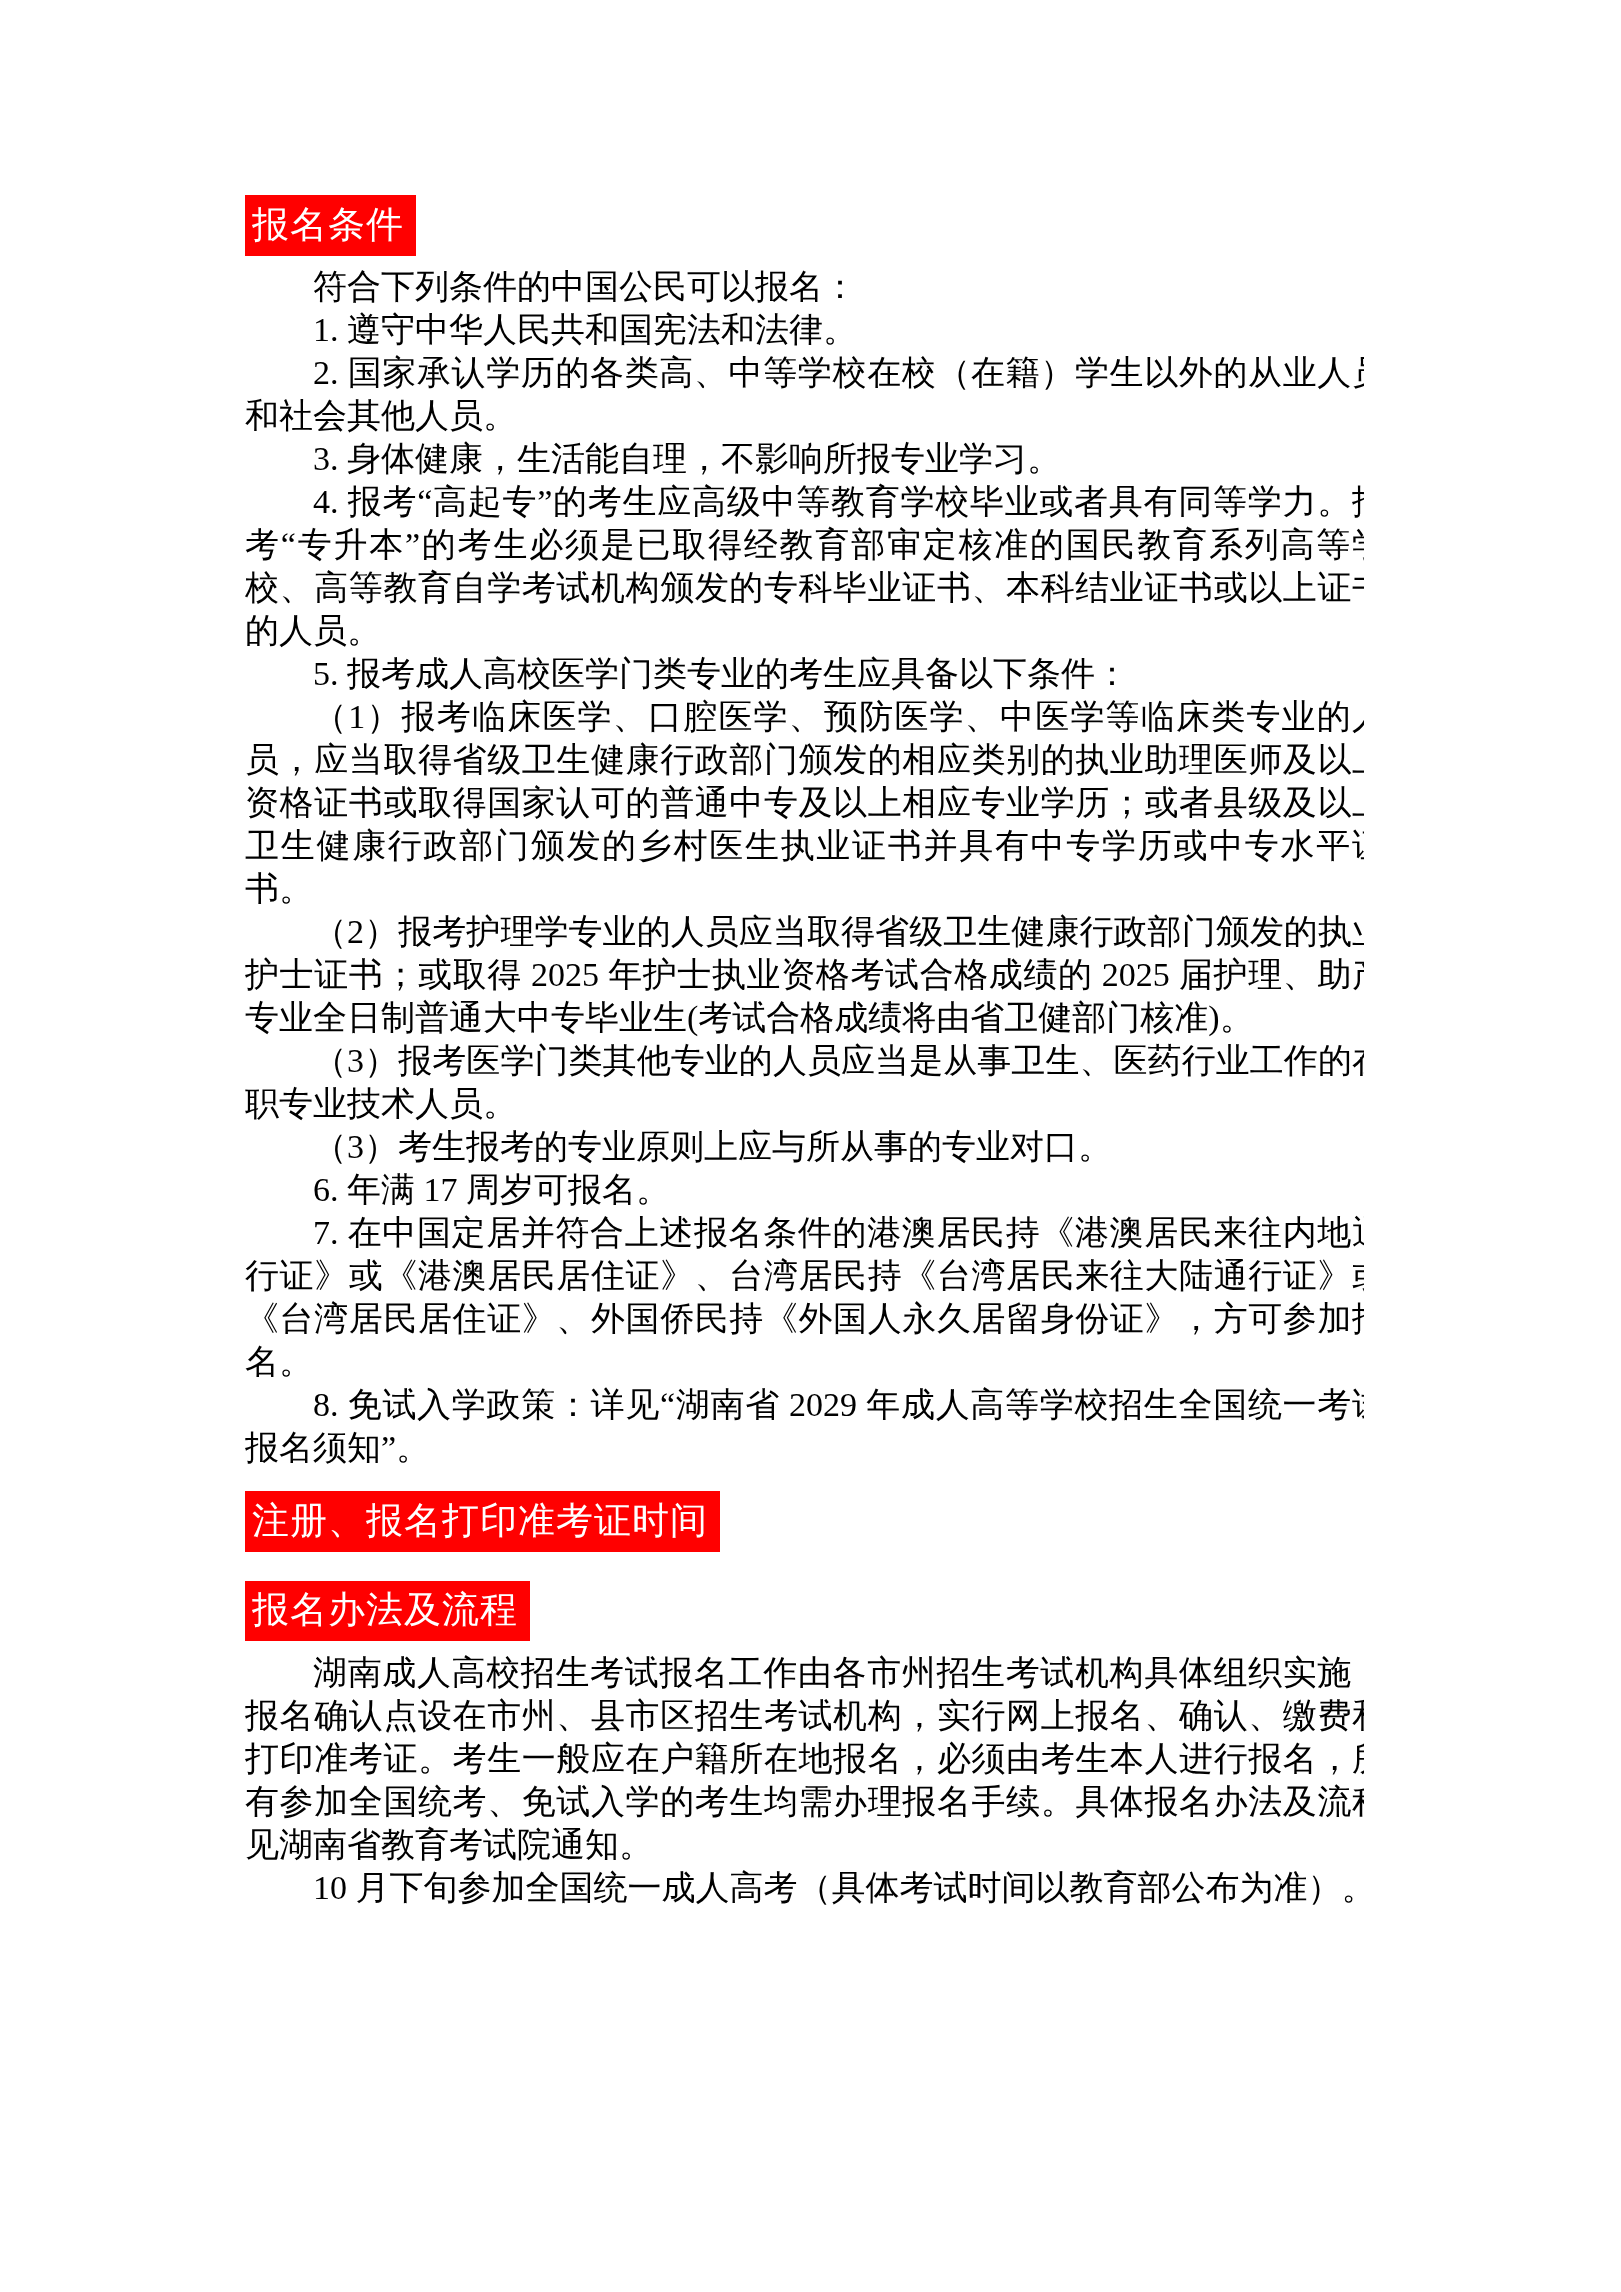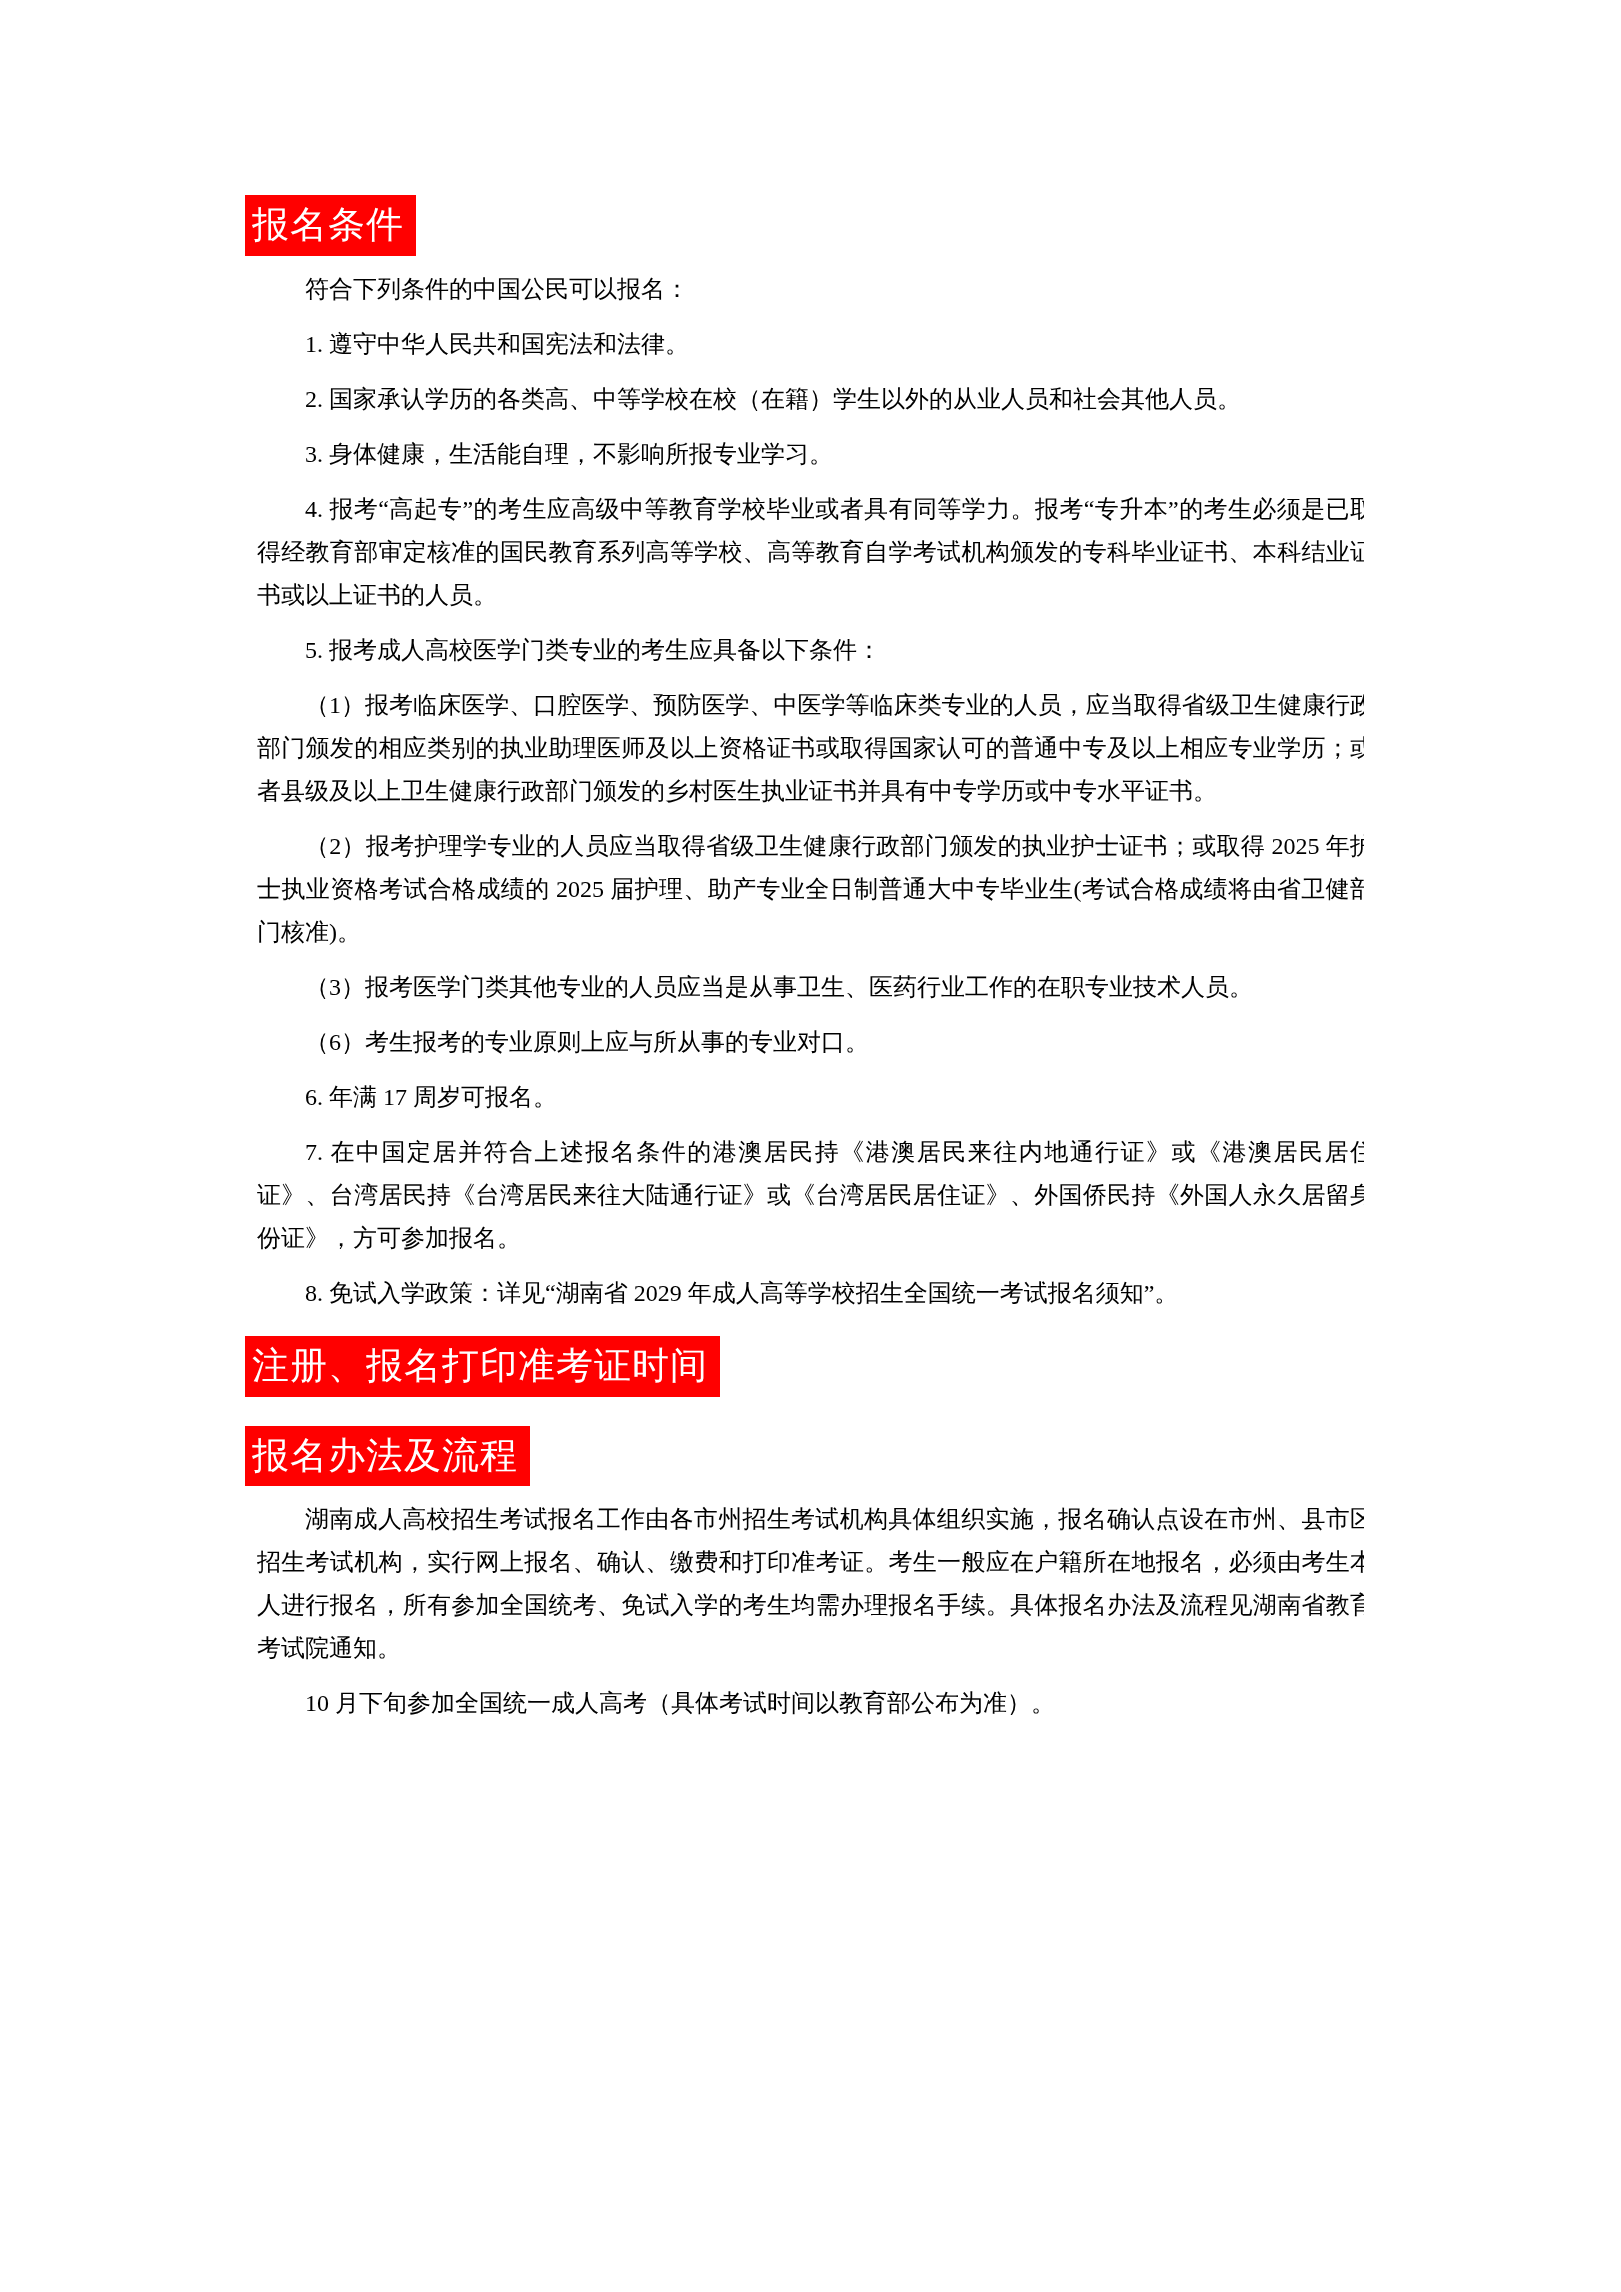--- a/index.html
+++ b/index.html
@@ -34,22 +34,22 @@
     display: inline-block;
     background: #ff0000;
     color: #ffffff;
     font-size: 37px;
     line-height: 39px;
     padding: 9.8px 11.8px 11.8px 6.9px;
     letter-spacing: 1px;
     font-weight: normal;
   }
   .para {
-    margin: 12px;
-    font-size: 24px;
+    margin: 0;
+    font-size: 34px;
     line-height: 43px;
     text-align: justify;
     text-indent: 2em;
     color: #000000;
     word-break: break-all;
   }
   .para strong { font-weight: bold; }
 </style>
 </head>
 <body>
@@ -62,21 +62,21 @@
     </div>
     <p class="para">符合下列条件的中国公民可以报名：</p>
     <p class="para">1. 遵守中华人民共和国宪法和法律。</p>
     <p class="para">2. 国家承认学历的各类高、中等学校在校（在籍）学生以外的从业人员和社会其他人员。</p>
     <p class="para">3. 身体健康，生活能自理，不影响所报专业学习。</p>
     <p class="para">4. 报考“高起专”的考生应高级中等教育学校毕业或者具有同等学力。报考“专升本”的考生必须是已取得经教育部审定核准的国民教育系列高等学校、高等教育自学考试机构颁发的专科毕业证书、本科结业证书或以上证书的人员。</p>
     <p class="para">5. 报考成人高校医学门类专业的考生应具备以下条件：</p>
     <p class="para">（1）报考临床医学、口腔医学、预防医学、中医学等临床类专业的人员，应当取得省级卫生健康行政部门颁发的相应类别的执业助理医师及以上资格证书或取得国家认可的普通中专及以上相应专业学历；或者县级及以上卫生健康行政部门颁发的乡村医生执业证书并具有中专学历或中专水平证书。</p>
     <p class="para">（2）报考护理学专业的人员应当取得省级卫生健康行政部门颁发的执业护士证书；或取得 2025 年护士执业资格考试合格成绩的 2025 届护理、助产专业全日制普通大中专毕业生(考试合格成绩将由省卫健部门核准)。</p>
     <p class="para">（3）报考医学门类其他专业的人员应当是从事卫生、医药行业工作的在职专业技术人员。</p>
-    <p class="para">（6）考生报考的专业原则上应与所从事的专业对口。</p>
+    <p class="para">（3）考生报考的专业原则上应与所从事的专业对口。</p>
     <p class="para">6. 年满 17 周岁可报名。</p>
     <p class="para">7. 在中国定居并符合上述报名条件的港澳居民持《港澳居民来往内地通行证》或《港澳居民居住证》、台湾居民持《台湾居民来往大陆通行证》或《台湾居民居住证》、外国侨民持《外国人永久居留身份证》，方可参加报名。</p>
     <p class="para">8. 免试入学政策：详见“湖南省 2029 年成人高等学校招生全国统一考试报名须知”。</p>
 
     <div class="heading-row gap-sm">
       <span class="hl">注册、报名打印准考证时间</span>
     </div>
 
     <div class="heading-row gap-md">
       <span class="hl">报名办法及流程</span>

